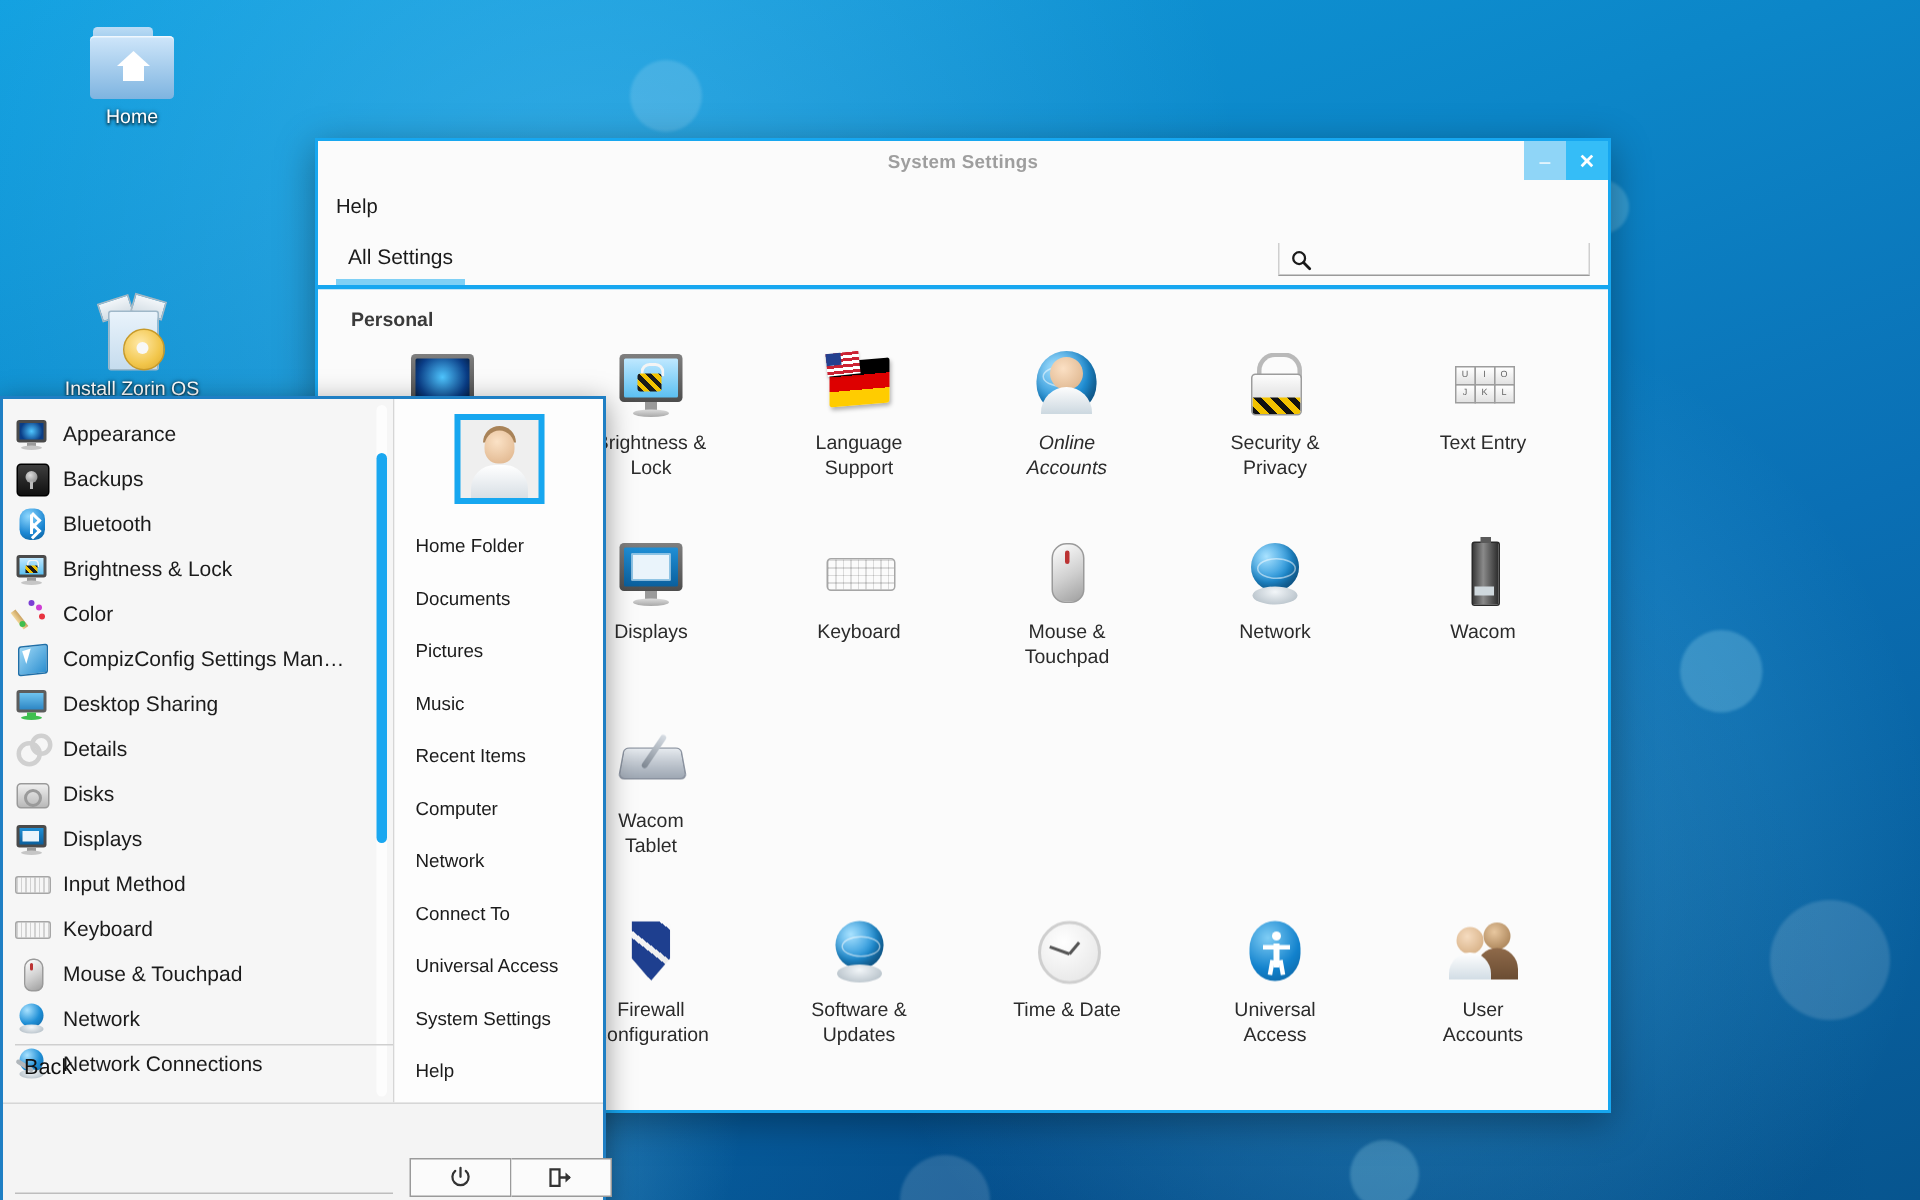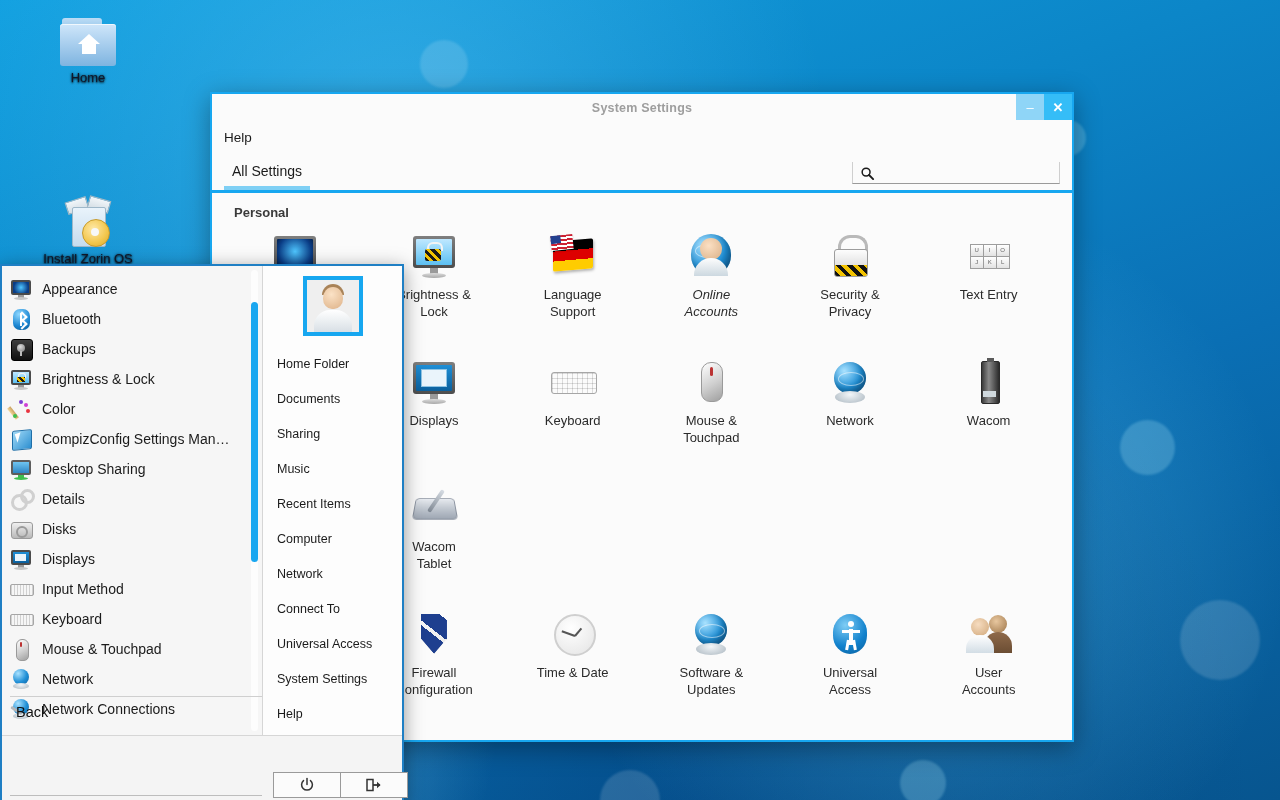--- a/index.html
+++ b/index.html
@@ -18,21 +18,21 @@
       radial-gradient(ellipse at 55% 105%, rgba(0,60,120,.55) 0%, rgba(0,60,120,0) 55%),
       linear-gradient(160deg,#11a0e0 0%,#0c86c8 35%,#0a6fb4 62%,#07558f 100%);
   }
   .bokeh{position:absolute;border-radius:50%;background:rgba(255,255,255,.14);filter:blur(1px);}
   .bokeh.b2{background:rgba(190,245,255,.22);}
   
   .desk-icon{
     position:absolute;width:120px;text-align:center;cursor:default;
   }
   .desk-icon .label{
-    color:#0f172a;font-size:13px;margin-top:4px;
+    color:#ffffff;font-size:13px;margin-top:4px;
     text-shadow:0 1px 2px rgba(0,0,0,.85),0 0 3px rgba(0,0,0,.6);
     line-height:15px;
   }
   .folder-ico{width:56px;height:48px;margin:0 auto;position:relative;}
   .folder-ico .tab{position:absolute;left:2px;top:0;width:24px;height:8px;
     background:linear-gradient(#bcdcf5,#8cc0e8);border-radius:3px 3px 0 0;}
   .folder-ico .body{position:absolute;left:0;top:6px;width:56px;height:42px;
     background:linear-gradient(#cfe6fa,#7eb4e0);border-radius:3px;
     box-shadow:inset 0 1px 0 rgba(255,255,255,.7);}
   .folder-ico .home{position:absolute;left:18px;top:16px;width:0;height:0;
@@ -469,35 +469,35 @@
           <div class="shield">
               <div class="stripe"></div>
             </div>
         </div>
         <div class="cap" style="white-space: pre-line;">Firewall
 Configuration</div>
       </div>
 
       <div class="cell">
         <div class="ico">
+          <div class="globe"></div>
+            <div class="globe-base"></div>
+        </div>
+        <div class="cap" style="white-space: pre-line;">Software &amp;
+Updates</div>
+      </div>
+
+      <div class="cell">
+        <div class="ico">
           <div class="clock">
               <div class="h"></div>
               <div class="m"></div>
             </div>
         </div>
         <div class="cap" style="white-space: pre-line;">Time &amp; Date</div>
-      </div>
-
-      <div class="cell">
-        <div class="ico">
-          <div class="globe"></div>
-            <div class="globe-base"></div>
-        </div>
-        <div class="cap" style="white-space: pre-line;">Software &amp;
-Updates</div>
       </div>
 
       <div class="cell">
         <div class="ico">
           <div class="ua">
               <div class="head"></div>
               <div class="arms"></div>
               <div class="body"></div>
               <div class="l1"></div>
               <div class="l2"></div>
@@ -534,36 +534,36 @@
               <div style="width:100%;height:100%;background:radial-gradient(circle at 50% 50%,#4fc6ff,#0a3d86 75%);"></div>
               </div>
             <div style="position:absolute;left:8px;top:17px;width:6px;height:3px;background:#9a9a9a;"></div>
             <div style="position:absolute;left:4px;top:19px;width:14px;height:3px;border-radius:50%;background:#c6c6c6;"></div>
           </div>
           <div class="mi-label">Appearance</div>
         </div>
 
         <div class="m-item">
           <div class="mi-ico">
+            <div style="position:absolute;left:1px;top:1px;width:20px;height:20px;border-radius:3px;background:linear-gradient(#3e3e3e,#101010);border:1px solid #000;"></div>
+            <div style="position:absolute;left:7px;top:6px;width:8px;height:8px;border-radius:50%;background:radial-gradient(circle at 40% 35%,#ddd,#777);"></div>
+            <div style="position:absolute;left:10px;top:13px;width:2px;height:5px;background:#bbb;"></div>
+          </div>
+          <div class="mi-label">Backups</div>
+        </div>
+
+        <div class="m-item">
+          <div class="mi-ico">
             <div class="bt" style="left:3px;top:1px;width:17px;height:21px;">
                 <div class="g" style="left:7px;top:4px;height:13px;"></div>
             <div class="g1" style="left:5px;top:4px;width:6px;height:6px;"></div>
                 <div class="g2" style="left:5px;top:11px;width:6px;height:6px;"></div>
               </div>
           </div>
           <div class="mi-label">Bluetooth</div>
-        </div>
-
-        <div class="m-item">
-          <div class="mi-ico">
-            <div style="position:absolute;left:1px;top:1px;width:20px;height:20px;border-radius:3px;background:linear-gradient(#3e3e3e,#101010);border:1px solid #000;"></div>
-            <div style="position:absolute;left:7px;top:6px;width:8px;height:8px;border-radius:50%;background:radial-gradient(circle at 40% 35%,#ddd,#777);"></div>
-            <div style="position:absolute;left:10px;top:13px;width:2px;height:5px;background:#bbb;"></div>
-          </div>
-          <div class="mi-label">Backups</div>
         </div>
 
         <div class="m-item">
           <div class="mi-ico">
             <div style="position:absolute;left:1px;top:2px;width:20px;height:15px;background:#4a4a4a;border-radius:2px;padding:2px;box-sizing:border-box;">
               <div style="width:100%;height:100%;background:linear-gradient(#bfe8ff,#5cc0f2);position:relative;">
                 <div style="position:absolute;left:5px;top:1px;width:6px;height:4px;border:1px solid #f4f4f4;border-bottom:none;border-radius:3px 3px 0 0;"></div>
                 <div style="position:absolute;left:4px;top:5px;width:8px;height:5px;background:repeating-linear-gradient(45deg,#1a1a1a 0 2px,#f2c200 2px 4px);"></div>
               </div>
               </div>
@@ -686,21 +686,21 @@
             <div class="a-body"></div>
         </div>
       </div>
       <div class="r-item">
           <span>Home Folder</span>
         </div>
       <div class="r-item">
           <span>Documents</span>
         </div>
       <div class="r-item">
-          <span>Sharing</span>
+          <span>Pictures</span>
         </div>
       <div class="r-item">
           <span>Music</span>
         </div>
       <div class="r-item">
           <span>Recent Items</span>
         </div>
       <div class="r-item">
           <span>Computer</span>
         </div>

